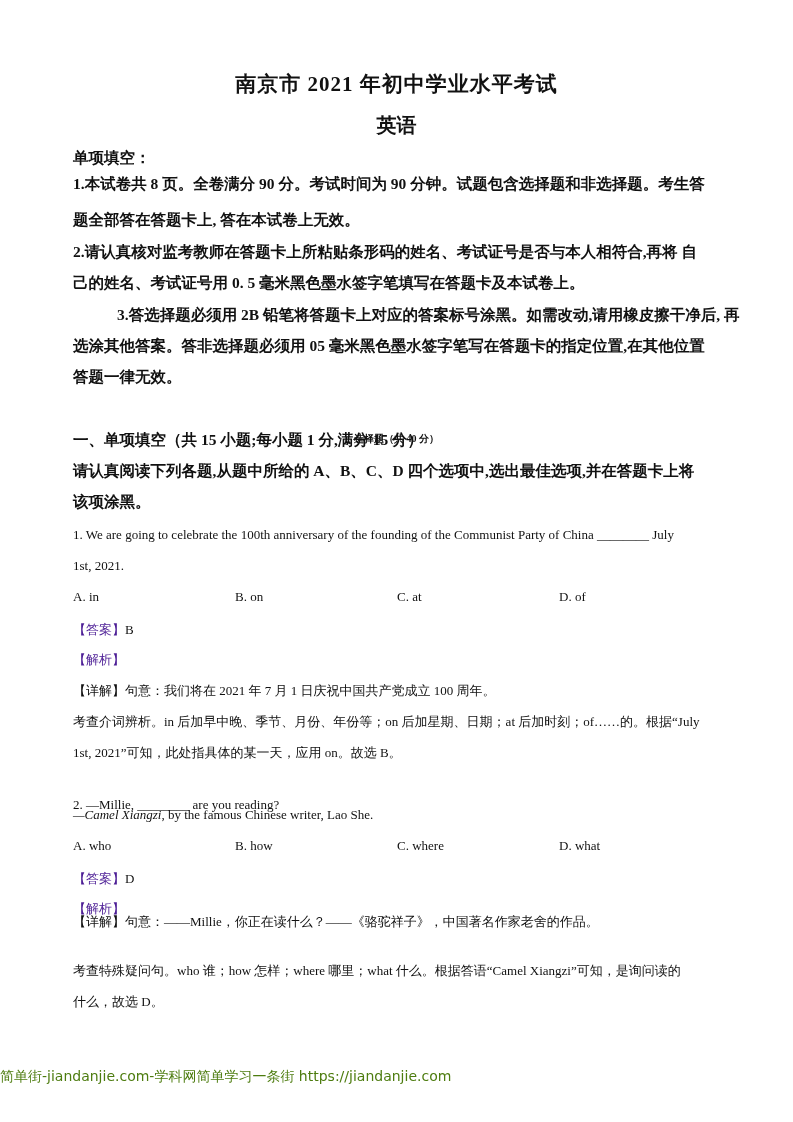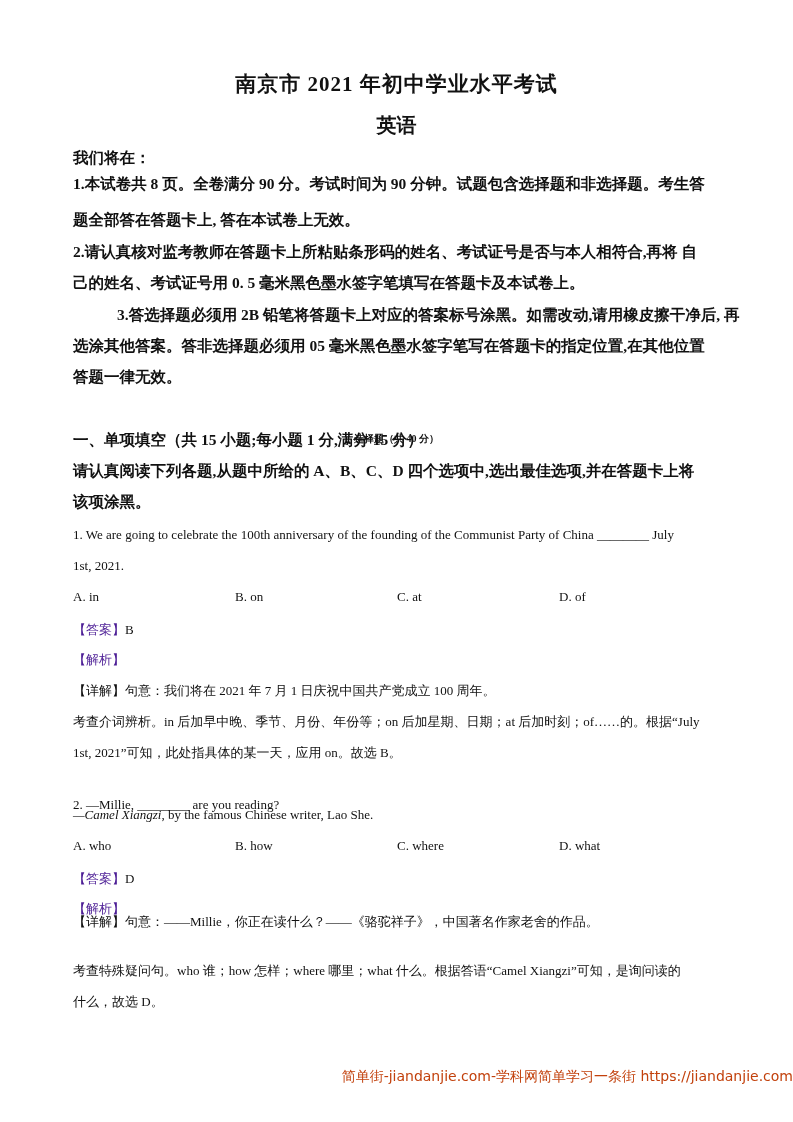--- a/index.html
+++ b/index.html
@@ -10,33 +10,33 @@
   .t1 { top: 70px; font-size: 21px; letter-spacing: 1px; }
   .t2 { top: 112px; font-size: 20px; }
   .line { position: absolute; left: 73px; white-space: nowrap; }
   .bold { font-weight: bold; font-size: 15.5px; }
   .center { position: absolute; left: 0; width: 793px; text-align: center; font-weight: bold; font-size: 10px; margin-top: 32px; }
   .q { font-size: 13px; }
   .opts { position: absolute; left: 73px; width: 650px; font-size: 13px; }
   .opt { position: absolute; top: 0; white-space: nowrap; }
   .tag { color: #4c1d95; font-size: 13px; }
   .plain { font-size: 13px; }
-  .footer { position: absolute; top: 1068px; left: 0; width: 793px; text-align: right;
-            font-family: "DejaVu Sans", sans-serif; font-size: 14px; color: #c2410c; }
+  .footer { position: absolute; top: 1068px; left: 0; width: 793px; text-align: left;
+            font-family: "DejaVu Sans", sans-serif; font-size: 14px; color: #4d7c0f; }
   em { font-style: italic; }
 </style>
 </head>
 <body>
 
 <div class="page">
 
   <div class="title t1">南京市 2021 年初中学业水平考试</div>
   <div class="title t2">英语</div>
 
-  <div class="line bold" style="top:148px;">我们将在：</div>
+  <div class="line bold" style="top:148px;">单项填空：</div>
   <div class="line bold" style="top:174px;text-align:center;">1.本试卷共 8 页。全卷满分 90 分。考试时间为 90 分钟。试题包含选择题和非选择题。考生答</div>
   <div class="line bold" style="top:210px;">题全部答在答题卡上, 答在本试卷上无效。</div>
   <div class="line bold" style="top:242px;">2.请认真核对监考教师在答题卡上所粘贴条形码的姓名、考试证号是否与本人相符合,再将  自</div>
   <div class="line bold" style="top:273px;">己的姓名、考试证号用 0. 5 毫米黑色墨水签字笔填写在答题卡及本试卷上。</div>
   <div class="line bold" style="top:305px;margin-left:44px;">3.答选择题必须用 2B 铅笔将答题卡上对应的答案标号涂黑。如需改动,请用橡皮擦干净后, 再</div>
   <div class="line bold" style="top:336px;">选涂其他答案。答非选择题必须用 05 毫米黑色墨水签字笔写在答题卡的指定位置,在其他位置</div>
   <div class="line bold" style="top:367px;">答题一律无效。</div>
 
   <div class="center" style="top:400px;">选择题（共 40 分）</div>
   <div class="line bold" style="top:430px;">一、单项填空（共 15 小题;每小题 1 分,满分 15 分）</div>

